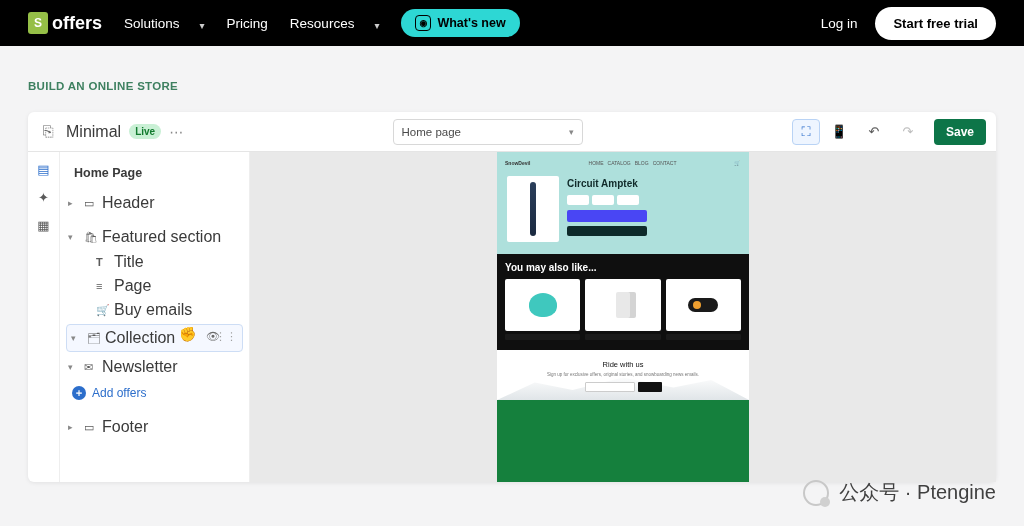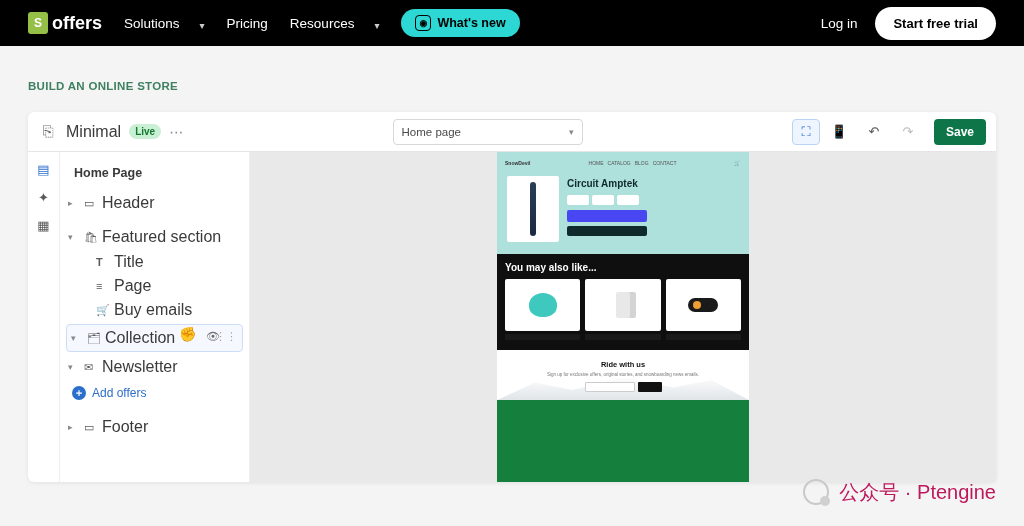--- a/index.html
+++ b/index.html
@@ -65,26 +65,26 @@
 .cards{display:flex;gap:5px;margin-top:6px}
 .card{flex:1;background:#fff;border-radius:2px;height:52px;display:flex;align-items:center;justify-content:center}
 .c1{width:28px;height:24px;background:#3fc8be;border-radius:50% 50% 45% 45%}
 .c2{width:14px;height:26px;background:#e8e8e8;border-radius:2px;box-shadow:6px 0 #d4d4d4}
 .c3{width:30px;height:14px;background:#1a1a1a;border-radius:7px;position:relative}
 .c3::after{content:"";position:absolute;left:5px;top:3px;width:8px;height:8px;background:#f0a030;border-radius:50%}
 .clabels{display:flex;gap:5px;margin-top:3px}
 .clabels div{flex:1;height:6px;background:#1a1a1a;border-radius:1px}
 .ride{background:#fff;padding:10px 8px 8px;text-align:center;position:relative}
 .ride::before{content:"";position:absolute;inset:0;background:linear-gradient(180deg,transparent 50%,#e0e5e8 100%);clip-path:polygon(0 100%,15% 65%,30% 80%,50% 55%,70% 75%,85% 60%,100% 100%)}
-.rtitle{font-size:7.5px;font-weight:700;color:#111;position:relative}
+.rtitle{font-size:7.5px;font-weight:400;color:#111;position:relative}
 .rsub{font-size:4.5px;color:#777;margin-top:3px;position:relative}
 .rform{display:flex;gap:3px;justify-content:center;margin-top:5px;position:relative}
 .rin{width:50px;height:10px;background:#fff;border:1px solid #ccc;border-radius:1px}
 .rbtn{width:24px;height:10px;background:#111;border-radius:1px}
-.wm{position:fixed;right:28px;bottom:20px;display:flex;align-items:flex-start;gap:10px;color:#be185d;font-size:20px;font-weight:400}
+.wm{position:fixed;right:28px;bottom:20px;display:flex;align-items:flex-end;gap:10px;color:#404040;font-size:20px;font-weight:400}
 .wm-ico{width:26px;height:26px;border:2px solid #c8c8c8;border-radius:50%;position:relative}
 .wm-ico::after{content:"";position:absolute;right:-3px;bottom:-3px;width:10px;height:10px;background:#d0d0d0;border-radius:50%}
 </style>
 </head>
 <body>
 
 <div class="topbar">
   <div class="logo">
     <div class="logo-box">S</div>
     <span>offers</span>

